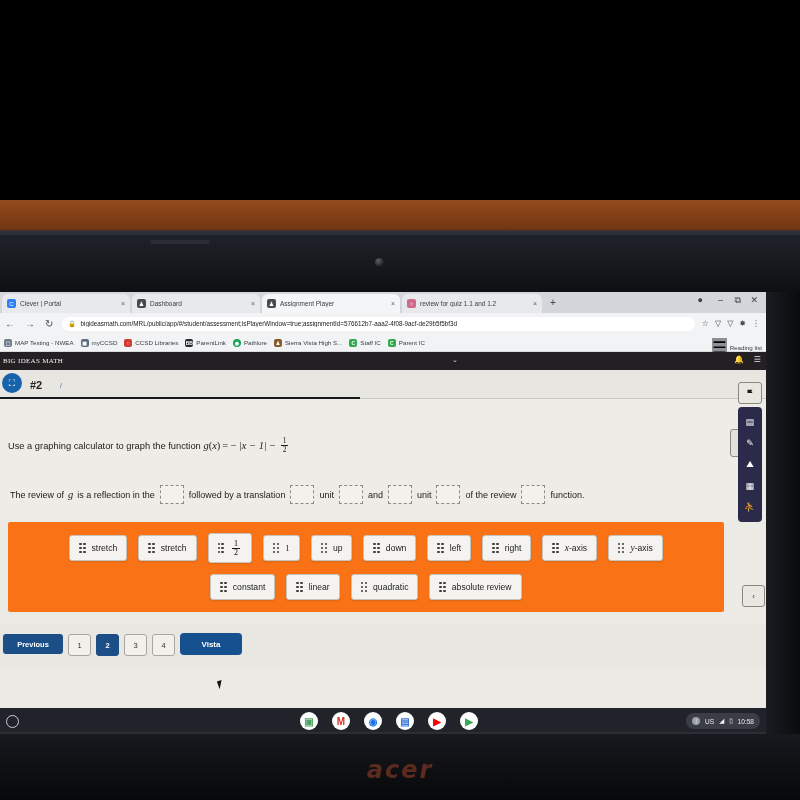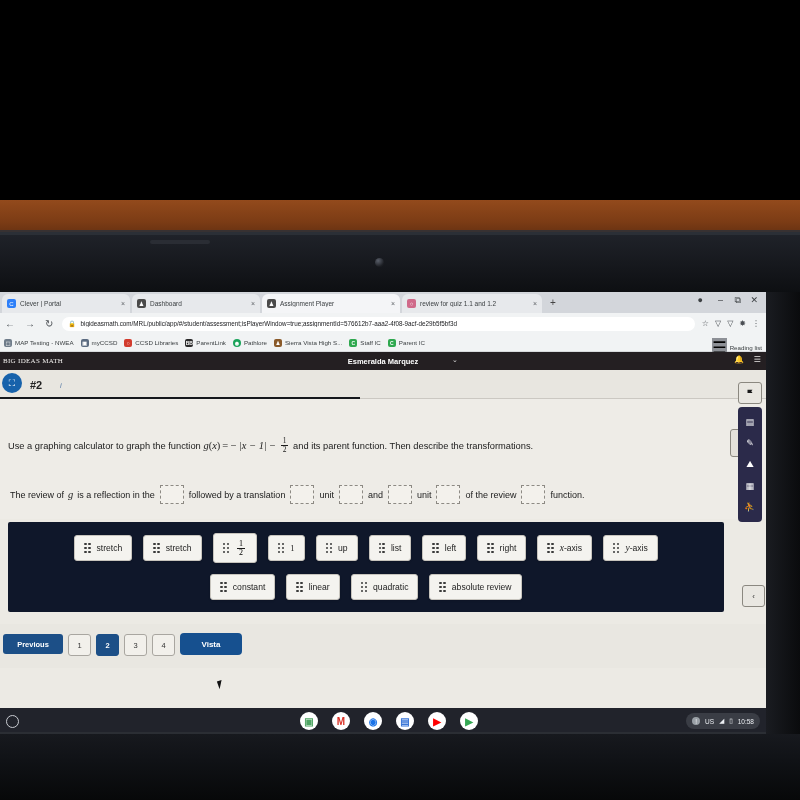--- a/index.html
+++ b/index.html
@@ -98,21 +98,21 @@
 
   .ttsbtn{position:absolute;right:8px;top:30px;width:26px;height:26px;border:1px solid #8b8880;
           background:#e4e1da;border-radius:3px;display:flex;align-items:center;justify-content:center;}
 
   .sentence{position:absolute;left:8px;top:86px;right:20px;font-size:9px;color:#1b1b1b;
             display:flex;align-items:center;flex-wrap:wrap;}
   .sentence .w{margin:0 2px;}
   .blank{display:inline-block;width:22px;height:17px;border:1.4px dashed #8d8a84;
          background:#f3f1ec;margin:0 3px;vertical-align:middle;}
 
-  .tiletray{position:absolute;left:8px;top:170px;width:716px;height:90px;background:#0f172a;
+  .tiletray{position:absolute;left:8px;top:170px;width:716px;height:90px;background:#f97316;
             border-radius:2px;}
   .tilerow{display:flex;justify-content:center;align-items:center;gap:11px;padding-top:11px;}
   .tile{background:#f4f3ef;border:1px solid #c7c4bd;border-radius:3px;height:26px;
         display:flex;align-items:center;padding:0 9px;box-sizing:border-box;
         box-shadow:0 1px 2px rgba(0,0,0,.13);}
   .grip{display:inline-grid;grid-template-columns:2.4px 2.4px;grid-gap:1.6px;margin-right:6px;flex:0 0 auto;}
   .grip i{width:2.4px;height:2.4px;background:#3a3a3a;border-radius:50%;display:block;}
   .tlabel{font-size:8.6px;color:#222;white-space:nowrap;}
   .tlabel .it{font-family:"Liberation Serif",serif;font-style:italic;font-size:9.5px;}
   .tile.tall{height:30px;}
@@ -253,21 +253,20 @@
       <div class="readinglist">
         <span class="bi" style="background:#8d9096;">☰</span>
         <span class="bl">Reading list</span>
       </div>
     </div>
 
     <div class="app">
 
       <div class="appbar">
         <span class="brand">BIG IDEAS MATH</span>
-        <span class="student">Esmeralda Marquez</span>
         <span class="chev">⌄</span>
         <span class="appbar-icons">
           <span>🔔</span>
           <span>☰</span>
         </span>
       </div>
 
       <div class="qheader">
         <div class="qbadge">⛶</div>
         <div class="qnum">#2</div>
@@ -286,21 +285,20 @@
             <span class="mathit">x</span>
             <span class="mathrm">)</span>
           <span class="mathrm" style="margin:0 2px;">= −</span>
           <span class="mathit">|x − 1|</span>
           <span class="mathrm" style="margin:0 3px;">−</span>
           <span class="frac">
             <span class="num">1</span>
             <span class="den">2</span>
           </span>
           <span>&nbsp;</span>
-          <span>and its parent function. Then describe the transformations.</span>
         </div>
 
         <div class="ttsbtn">
           <svg width="15" height="15" viewBox="0 0 24 24" aria-hidden="true">
             <path d="M4 9v6h4l5 4V5L8 9H4z" fill="#3a3a3a"></path>
             <path d="M16 8c1.2 1.2 1.2 6.8 0 8" stroke="#3a3a3a" stroke-width="1.6" fill="none"></path>
             <line x1="3" y1="21" x2="21" y2="3" stroke="#3a3a3a" stroke-width="1.8"></line>
           </svg>
         </div>
 
@@ -385,21 +383,21 @@
           </div>
           <div class="tile">
             <span class="grip">
                 <i></i>
                 <i></i>
                 <i></i>
                 <i></i>
                 <i></i>
                 <i></i>
               </span>
-            <span class="tlabel">list</span>
+            <span class="tlabel">down</span>
           </div>
           <div class="tile">
             <span class="grip">
                 <i></i>
                 <i></i>
                 <i></i>
                 <i></i>
                 <i></i>
                 <i></i>
               </span>
@@ -528,14 +526,15 @@
       <span class="traydot">!</span>
       <span>US</span>
       <span>◢</span>
       <span>▯</span>
       <span>10:58</span>
     </div>
   </div>
 
   <div class="base-hinge"></div>
   <div class="base"></div>
+  <div class="acer">acer</div>
 
 </div>
 
 </body></html>

